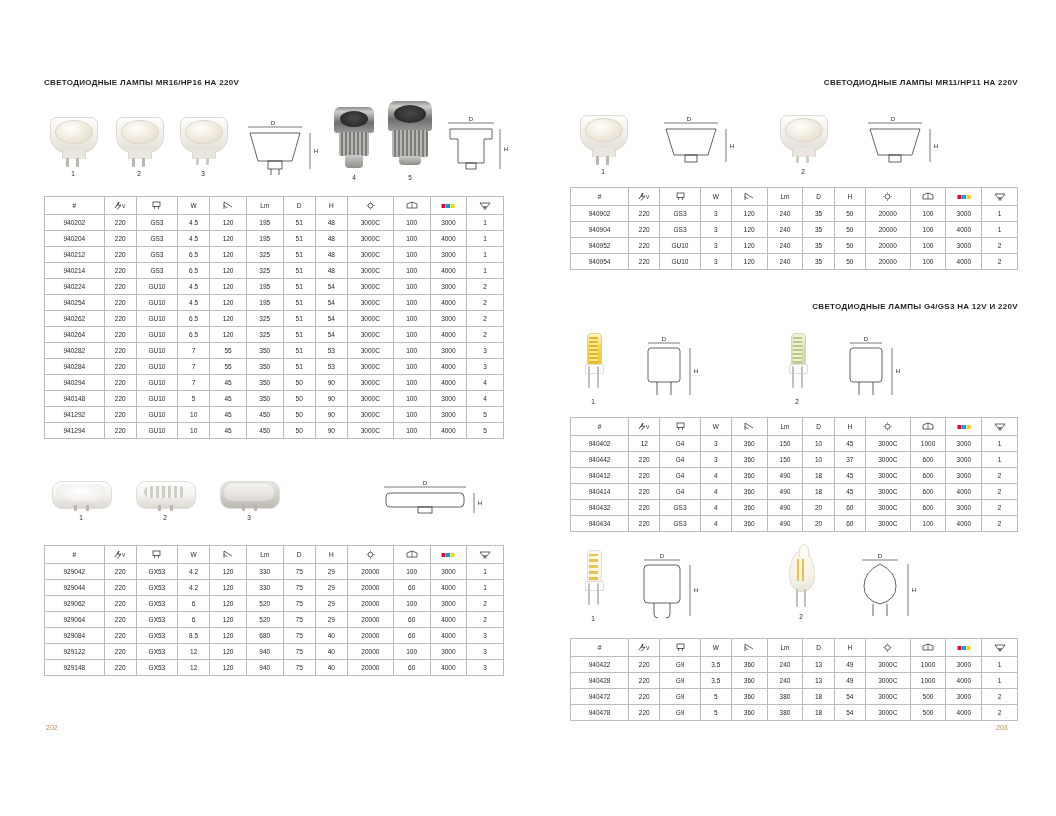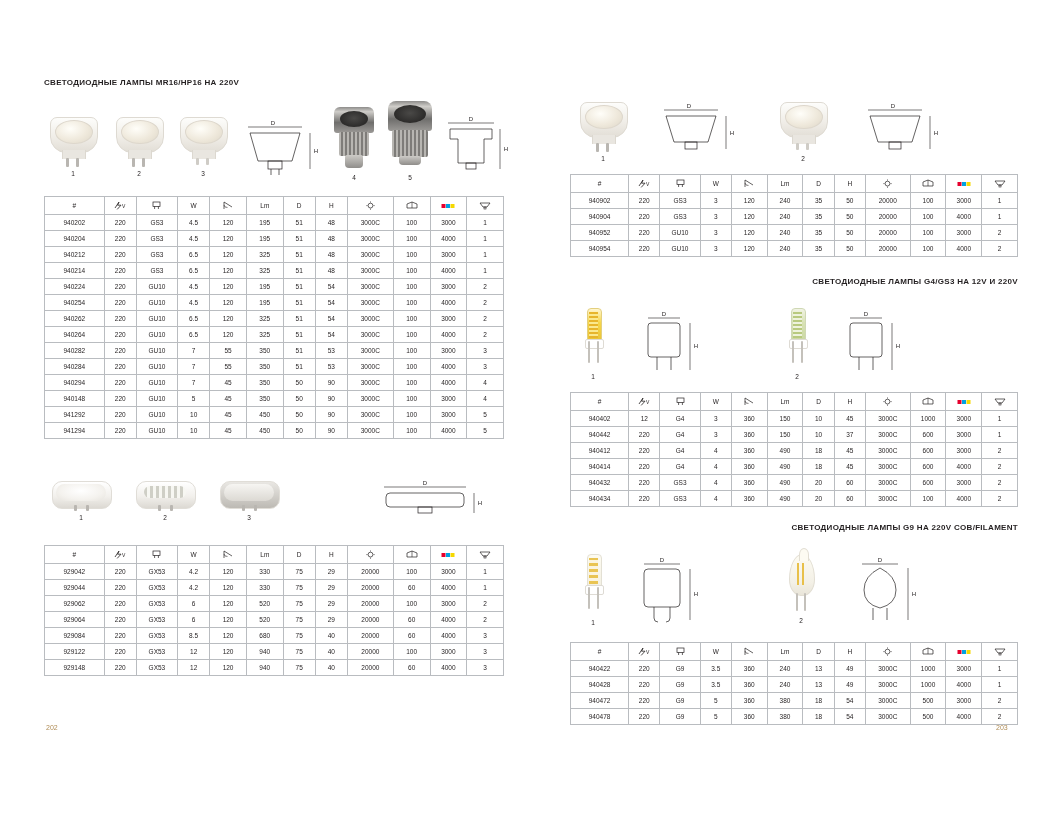--- a/index.html
+++ b/index.html
@@ -751,20 +751,21 @@
             <td>4000</td>
             <td>3</td>
           </tr>
         </tbody>
     </table>
 
   </div>
 
   <div class="col right">
 
+    <h2 class="sub right-head">СВЕТОДИОДНЫЕ ЛАМПЫ MR11/HP11 НА 220V</h2>
 
     <div class="figs" style="height:86px">
       <div class="fig" style="left:10px;top:20px;">
         <div class="mr16">
           <div class="glass"></div>
             <div class="lens"></div>
             <div class="neck"></div>
             <div class="pins">
               <i></i>
               <i></i>
@@ -932,21 +933,21 @@
             <td>35</td>
             <td>50</td>
             <td>20000</td>
             <td>100</td>
             <td>4000</td>
             <td>2</td>
           </tr>
         </tbody>
     </table>
 
-    <h2 class="sub right-head" style="margin-top:20px">СВЕТОДИОДНЫЕ ЛАМПЫ G4/GS3 НА 12V И 220V</h2>
+    <h2 class="sub right-head" style="margin-top:32px">СВЕТОДИОДНЫЕ ЛАМПЫ G4/GS3 НА 12V И 220V</h2>
 
     <div class="figs" style="height:92px">
       <div class="fig" style="left:8px;top:14px;">
         <div class="caps">
           <div class="tube"></div>
             <div class="filw"></div>
             <div class="base"></div>
             <div class="pins">
               <i></i>
               <i></i>
@@ -1144,21 +1145,20 @@
             <td>20</td>
             <td>60</td>
             <td>3000C</td>
             <td>100</td>
             <td>4000</td>
             <td>2</td>
           </tr>
         </tbody>
     </table>
 
-    <h2 class="sub right-head" style="margin-top:16px">СВЕТОДИОДНЫЕ ЛАМПЫ G9 НА 220V COB/FILAMENT</h2>
 
     <div class="figs" style="height:96px">
       <div class="fig" style="left:8px;top:14px;">
         <div class="caps">
           <div class="tube clear"></div>
           <div class="filw" style="background:repeating-linear-gradient(0deg,#e9c453 0 3px,#fbf4df 3px 6px)"></div>
           <div class="base"></div>
             <div class="pins">
               <i></i>
               <i></i>

